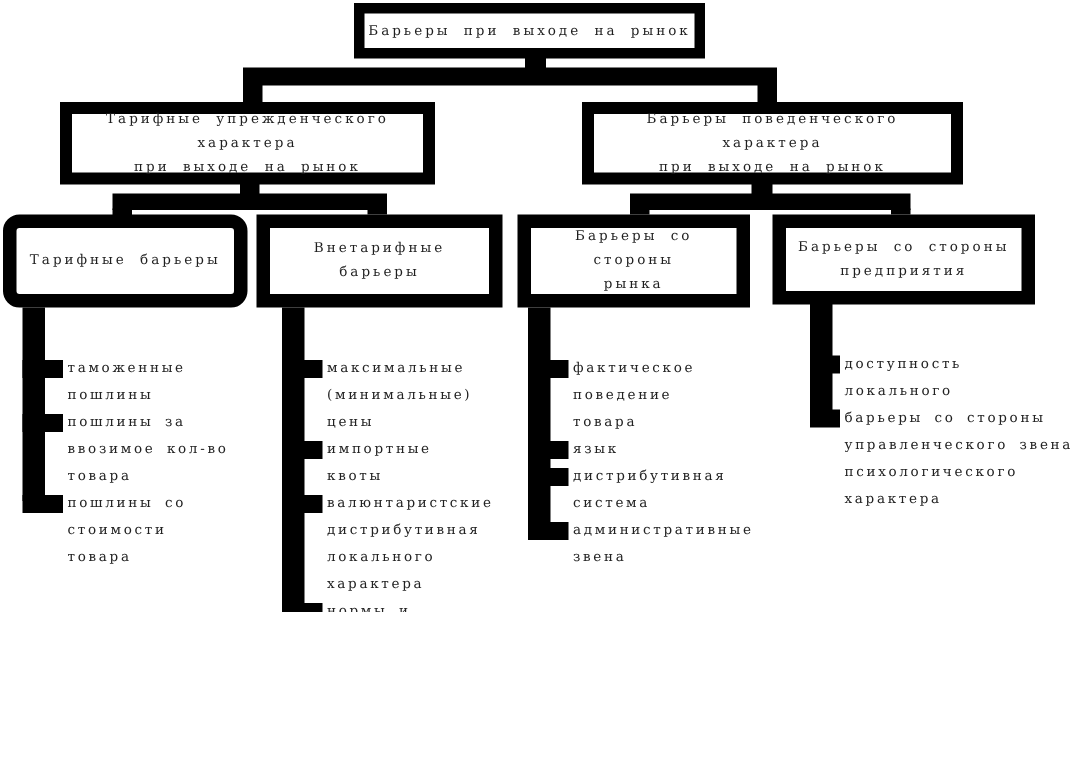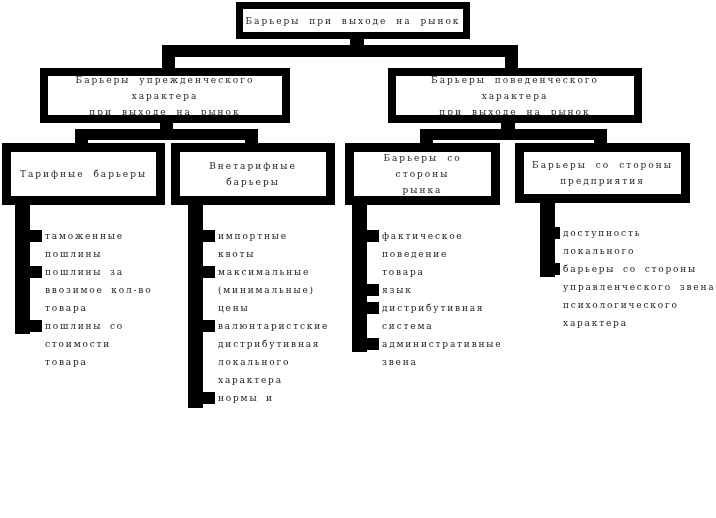--- a/index.html
+++ b/index.html
@@ -24,21 +24,21 @@
   .box-label {
     white-space: pre-line;
     text-align: center;
     font-size: 9px;
     letter-spacing: 2px;
     word-spacing: 4px;
     line-height: 16px;
     color: #1f1f1f;
   }
   .conn { position: absolute; background: #000000; }
-  .leaf-col { position: absolute; padding-top: 22px; box-sizing: border-box; }
+  .leaf-col { position: absolute; padding-top: 32px; box-sizing: border-box; }
   .vbar { position: absolute; left: 0; top: 0; width: 15px; background: #000000; }
   .leaf-item { display: flex; align-items: flex-start; }
   .tick {
     flex: 0 0 27px;
     width: 27px; height: 12px;
     margin-top: 3px;
     background: #000000;
   }
   .leaf-text {
     margin-left: 3px;
@@ -58,39 +58,39 @@
   <div class="box" style="left:236px; top:2px; width:234px; height:37px; border-width:7px;">
     <div class="box-label">Барьеры при выходе на рынок</div>
   </div>
 
   <div class="conn" style="left:350px; top:37px; width:14px; height:9px;"></div>
   <div class="conn" style="left:162px; top:45px; width:356px; height:12px;"></div>
   <div class="conn" style="left:162px; top:56px; width:13px; height:13px;"></div>
   <div class="conn" style="left:505px; top:56px; width:13px; height:13px;"></div>
 
   <div class="box" style="left:40px; top:68px; width:250px; height:55px;">
-    <div class="box-label">Барьеры упрежденческого характера
+    <div class="box-label">Тарифные упрежденческого характера
 при выходе на рынок</div>
   </div>
   <div class="box" style="left:388px; top:68px; width:254px; height:55px;">
     <div class="box-label">Барьеры поведенческого характера
 при выходе на рынок</div>
   </div>
 
   <div class="conn" style="left:160px; top:122px; width:13px; height:8px;"></div>
   <div class="conn" style="left:75px;  top:129px; width:183px; height:11px;"></div>
   <div class="conn" style="left:75px;  top:139px; width:13px; height:7px;"></div>
   <div class="conn" style="left:245px; top:139px; width:13px; height:7px;"></div>
 
   <div class="conn" style="left:501px; top:122px; width:14px; height:8px;"></div>
   <div class="conn" style="left:420px; top:129px; width:187px; height:11px;"></div>
   <div class="conn" style="left:420px; top:139px; width:13px; height:7px;"></div>
   <div class="conn" style="left:594px; top:139px; width:13px; height:7px;"></div>
 
-  <div class="box lvl3" style="left:2px; top:143px; width:163px; height:62px;">
+  <div class="box lvl3" style="left:2px; top:143px; width:163px; height:62px;border-radius:11px;">
     <div class="box-label">Тарифные барьеры</div>
   </div>
   <div class="box lvl3" style="left:171px; top:143px; width:164px; height:62px;">
     <div class="box-label">Внетарифные барьеры</div>
   </div>
   <div class="box lvl3" style="left:345px; top:143px; width:155px; height:62px;">
     <div class="box-label">Барьеры со стороны
 рынка</div>
   </div>
   <div class="box lvl3" style="left:515px; top:143px; width:175px; height:60px;">
@@ -116,28 +116,28 @@
       <div class="leaf-text">пошлины со
 стоимости
 товара</div>
     </div>
   </div>
 
   <div class="leaf-col" style="left:188px; top:205px; width:152px;">
     <div class="vbar" style="height: 309px;"></div>
     <div class="leaf-item">
       <div class="tick"></div>
-      <div class="leaf-text">импортные
-квоты</div>
+      <div class="leaf-text">максимальные
+(минимальные)
+цены</div>
     </div>
     <div class="leaf-item">
       <div class="tick"></div>
-      <div class="leaf-text">максимальные
-(минимальные)
-цены</div>
+      <div class="leaf-text">импортные
+квоты</div>
     </div>
     <div class="leaf-item">
       <div class="tick"></div>
       <div class="leaf-text">валюнтаристские
 дистрибутивная
 локального
 характера</div>
     </div>
     <div class="leaf-item">
       <div class="tick"></div>

